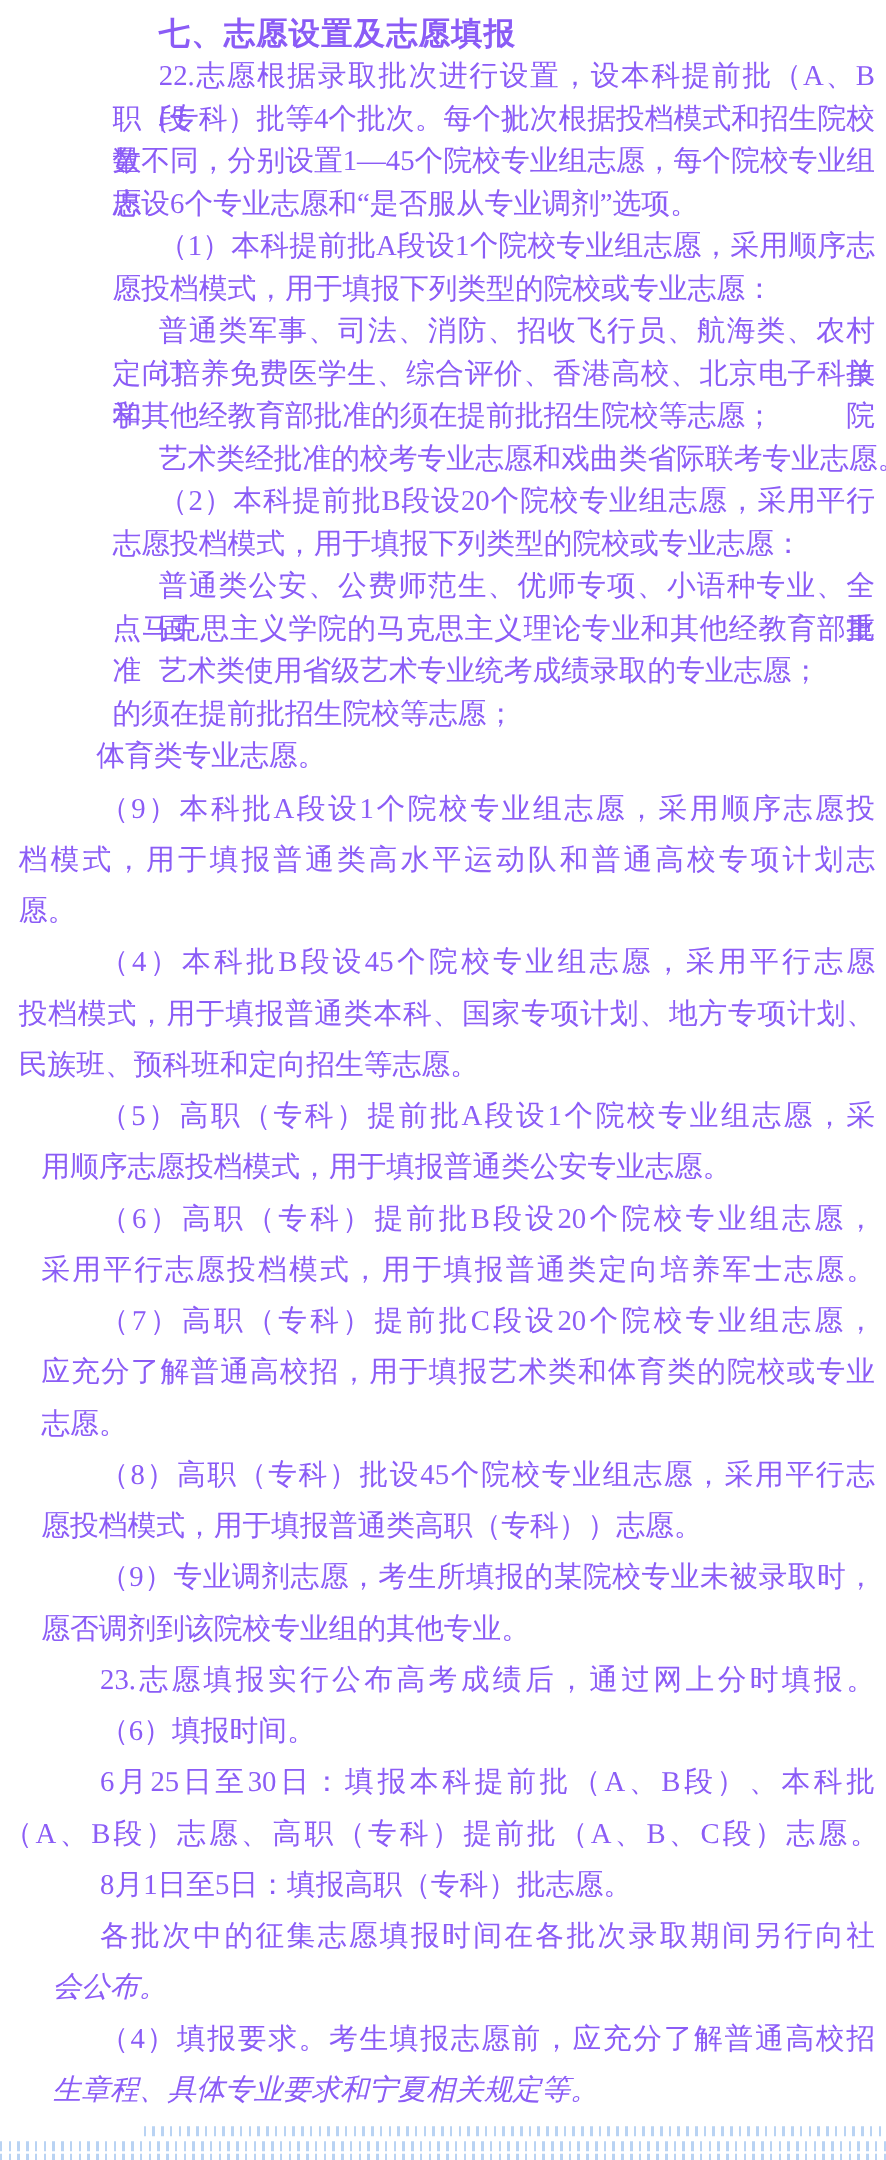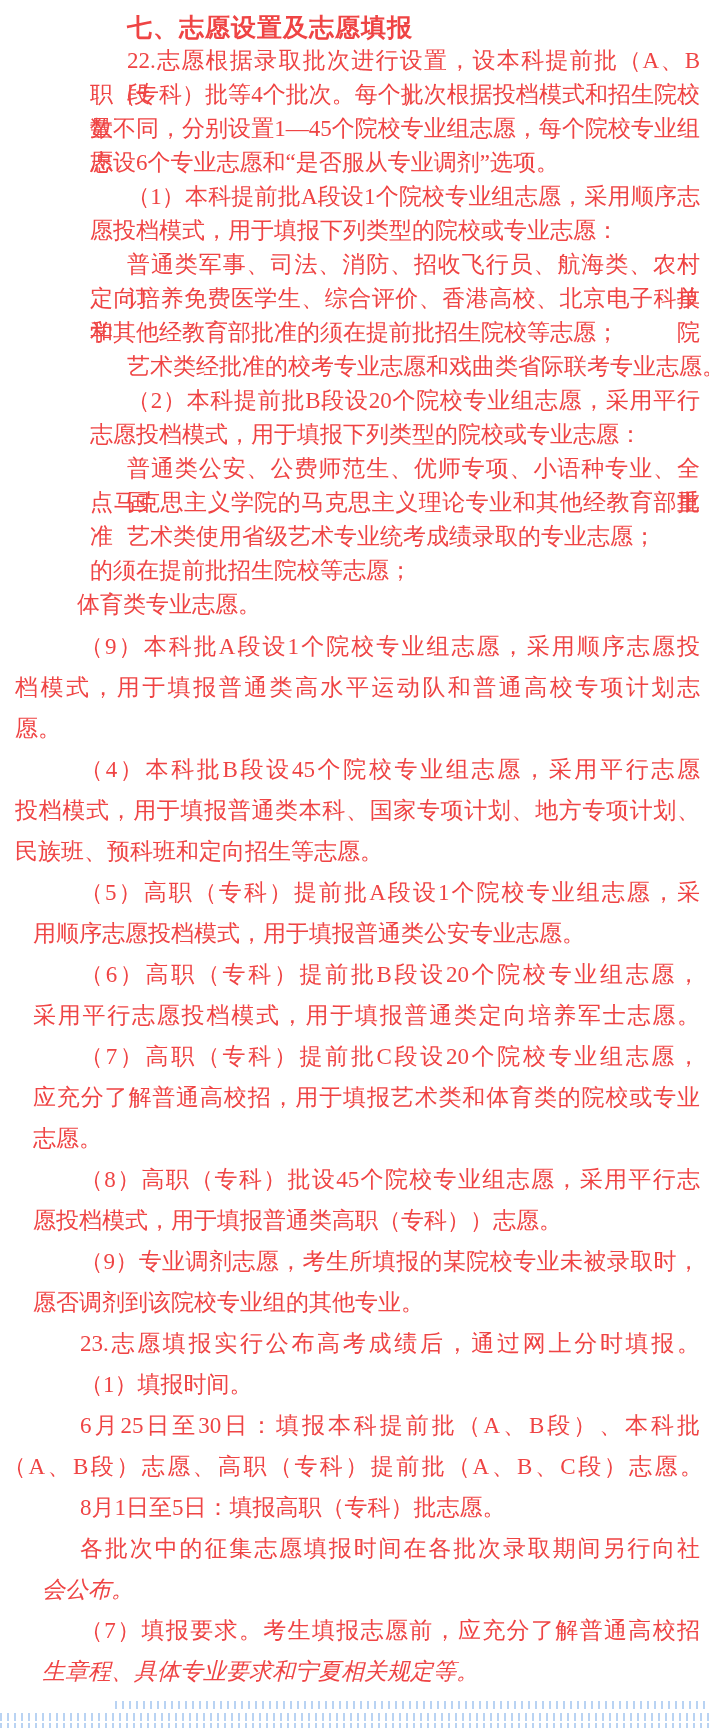--- a/index.html
+++ b/index.html
@@ -17,21 +17,21 @@
   .doc {
     position: absolute;
     top: 10px;
     left: 0;
     width: 709px;
     color: #1c1c1c;
   }
   .line {
     font-size: 23px;
     white-space: nowrap;
-    color: #ef4444;
+    color: #8b5cf6;
   }
   
   .top { height: 34px; line-height: 34px; }
   .bot { height: 41px; line-height: 41px; }
   .gap { margin-top: 4px; }
   
   .h {
     margin-left: 127px;
     font-family: "Liberation Sans", sans-serif;
     font-weight: bold;
@@ -98,27 +98,27 @@
     <div class="line f2 bot fill">（6）高职（专科）提前批B段设20个院校专业组志愿，</div>
     <div class="line b3 bot fill">采用平行志愿投档模式，用于填报普通类定向培养军士志愿。</div>
     <div class="line f2 bot fill">（7）高职（专科）提前批C段设20个院校专业组志愿，</div>
     <div class="line b3 bot fill">应充分了解普通高校招，用于填报艺术类和体育类的院校或专业</div>
     <div class="line b3 bot">志愿。</div>
     <div class="line f2 bot fill">（8）高职（专科）批设45个院校专业组志愿，采用平行志</div>
     <div class="line b3 bot">愿投档模式，用于填报普通类高职（专科））志愿。</div>
     <div class="line f2 bot fill">（9）专业调剂志愿，考生所填报的某院校专业未被录取时，</div>
     <div class="line b3 bot">愿否调剂到该院校专业组的其他专业。</div>
     <div class="line f2 bot fill">23.志愿填报实行公布高考成绩后，通过网上分时填报。</div>
-    <div class="line f2 bot">（1）填报时间。</div>
+    <div class="line f2 bot">（6）填报时间。</div>
     <div class="line f2 bot fill">6月25日至30日：填报本科提前批（A、B段）、本科批</div>
     <div class="line b0 bot fill">（A、B段）志愿、高职（专科）提前批（A、B、C段）志愿。</div>
     <div class="line f2 bot">8月1日至5日：填报高职（专科）批志愿。</div>
     <div class="line f2 bot fill">各批次中的征集志愿填报时间在各批次录取期间另行向社</div>
     <div class="line b4 bot">会公布。</div>
-    <div class="line f2 bot fill">（7）填报要求。考生填报志愿前，应充分了解普通高校招</div>
+    <div class="line f2 bot fill">（4）填报要求。考生填报志愿前，应充分了解普通高校招</div>
     <div class="line b4 bot">生章程、具体专业要求和宁夏相关规定等。</div>
   </div>
 
 <div>
     <div class="decor-row" style="top: 1701px; left: 115px;">
       <div class="dash-strip" style="background: repeating-linear-gradient(90deg, rgb(185, 211, 243) 0px, rgb(185, 211, 243) 2px, transparent 2px, transparent 7px);"></div>
     </div>
     <div class="decor-row" style="top: 1713px; left: 0px;">
       <div class="dash-strip" style="background: repeating-linear-gradient(90deg, rgb(185, 211, 243) 0px, rgb(185, 211, 243) 2px, transparent 2px, transparent 7px);"></div>
     </div>

